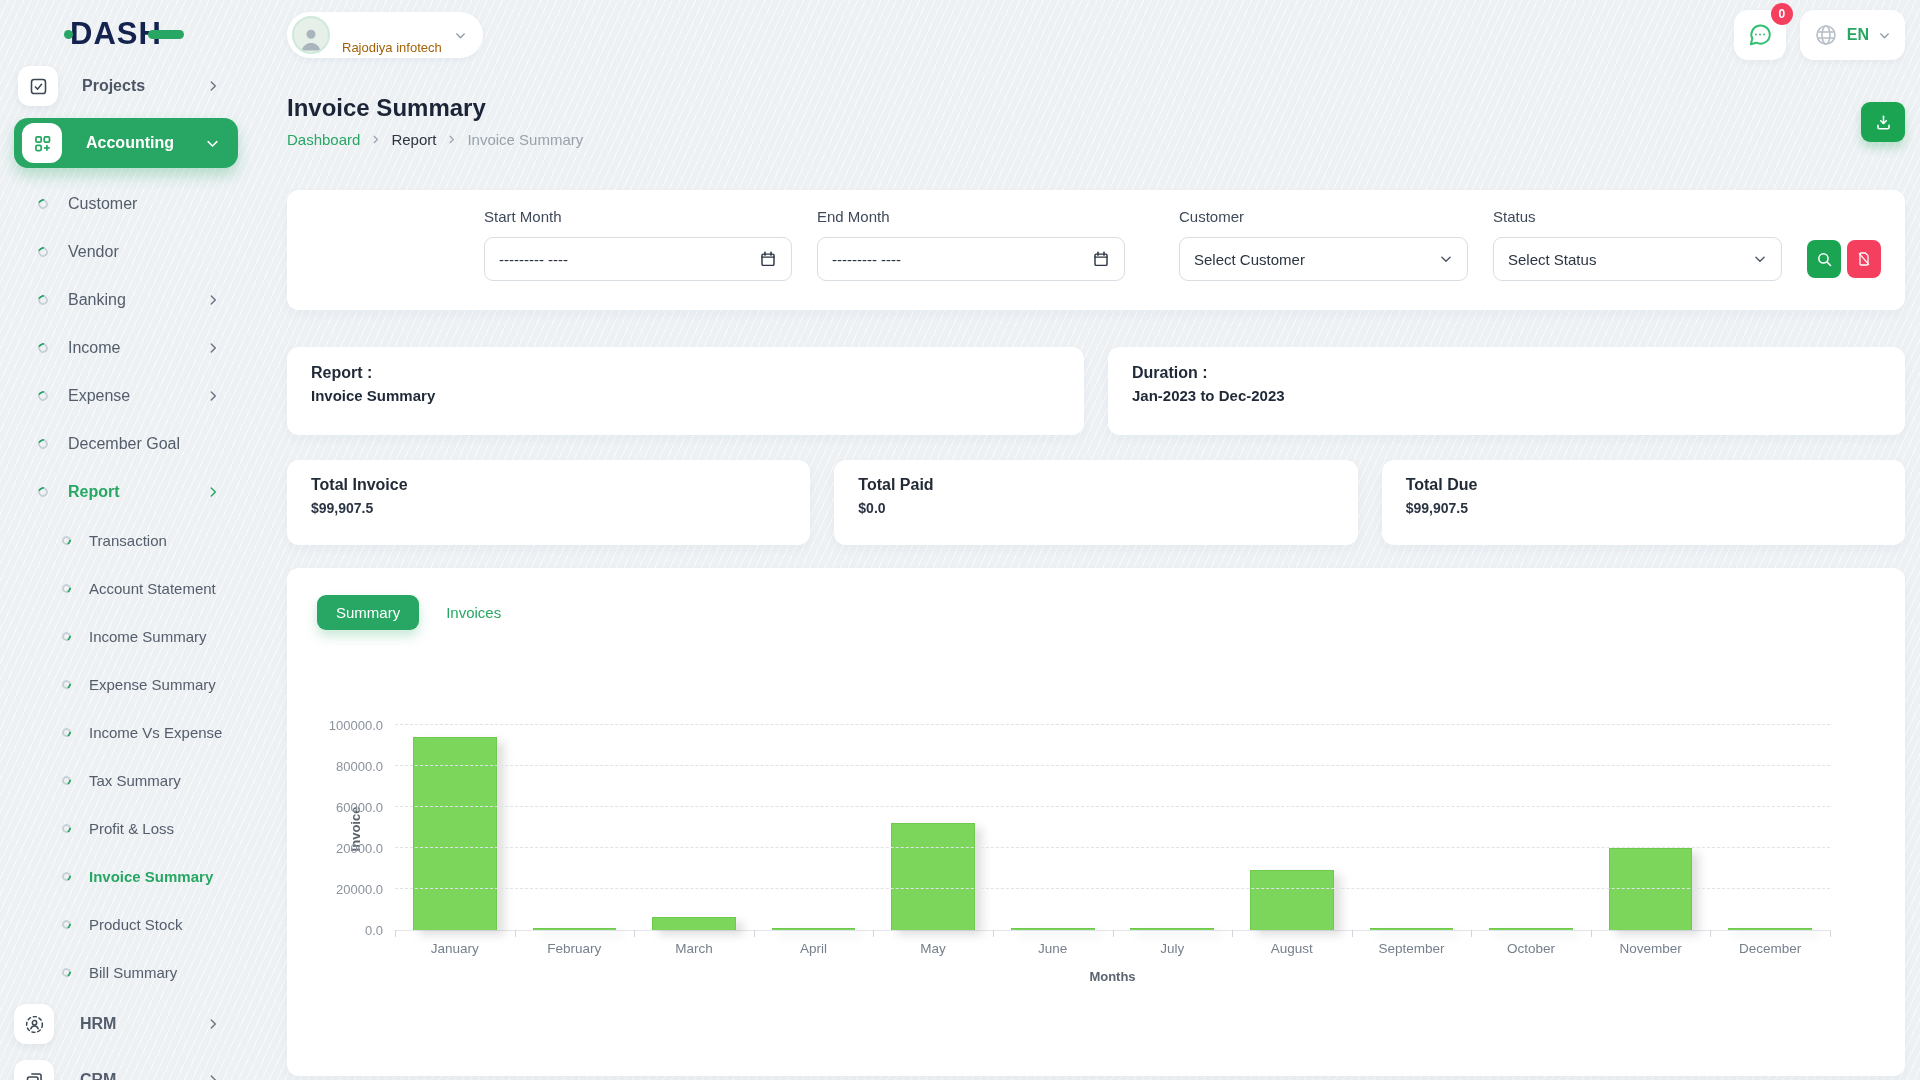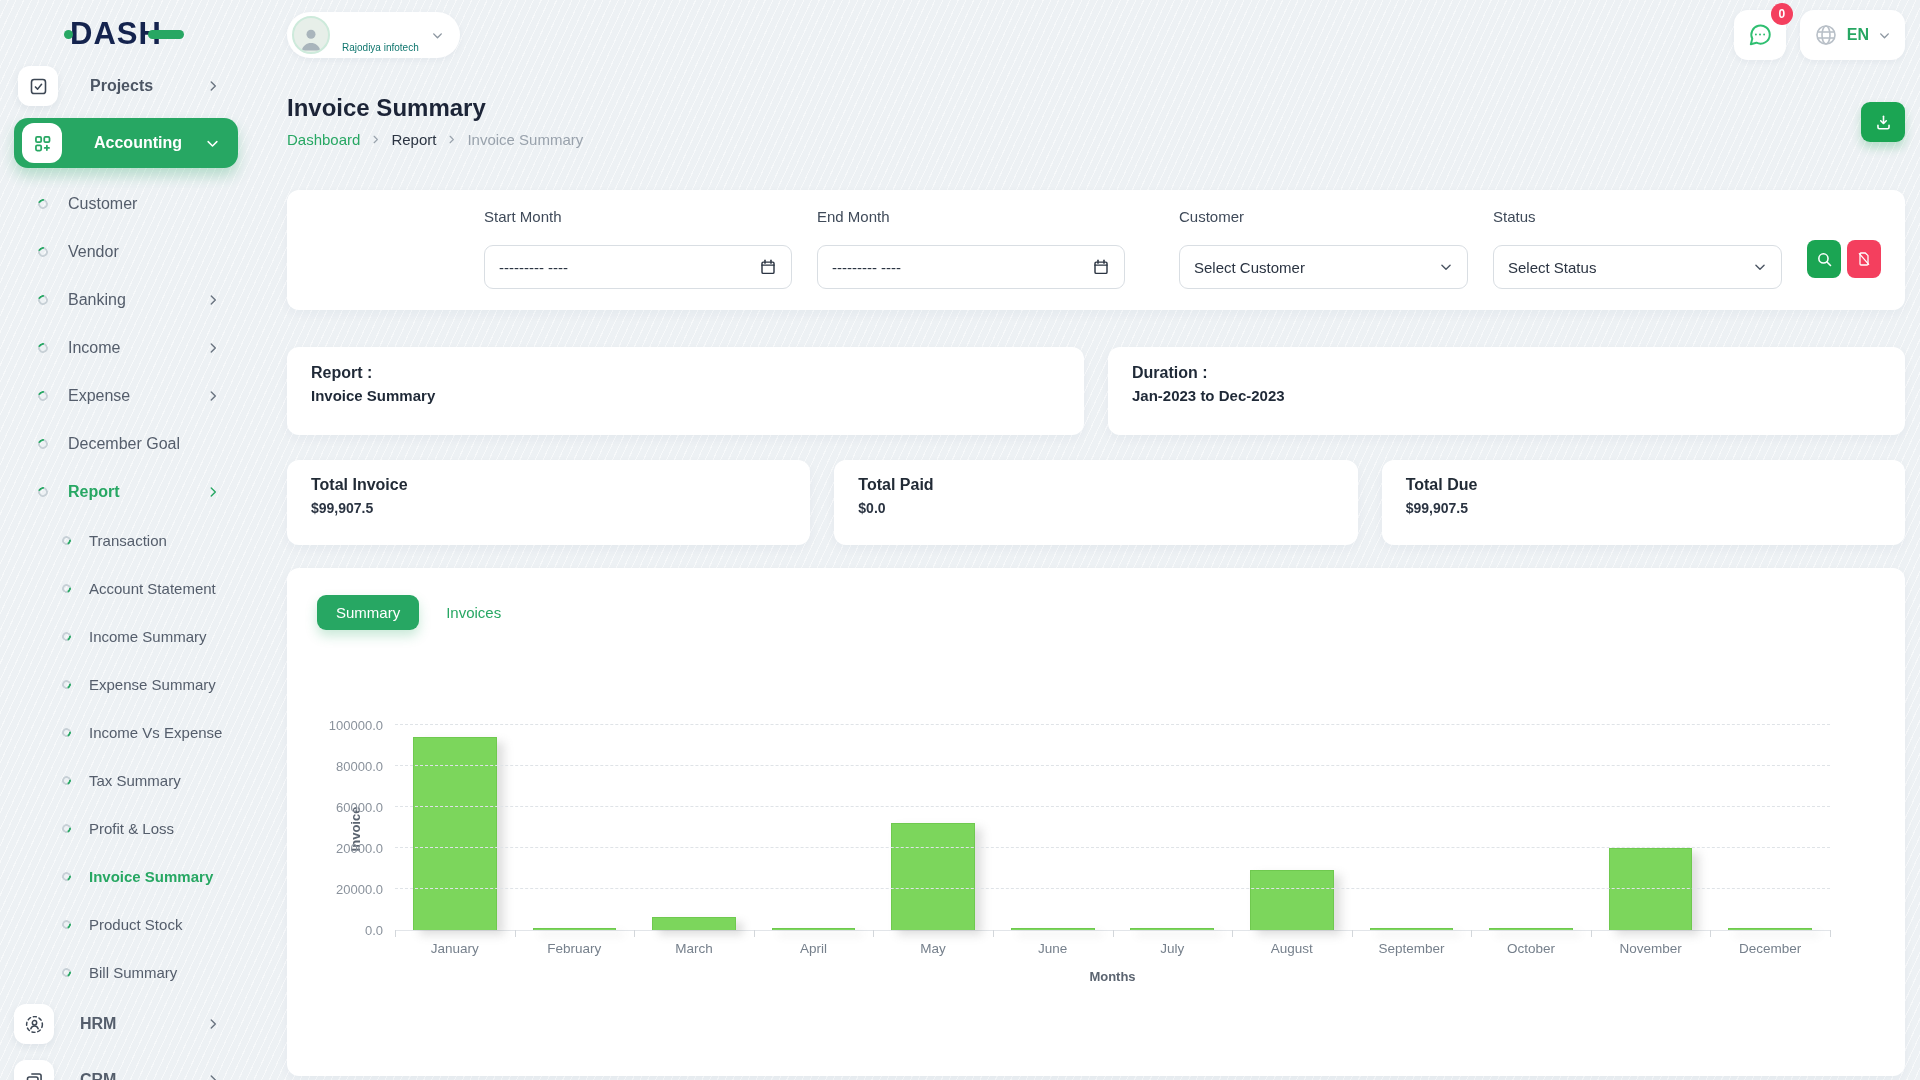--- a/index.html
+++ b/index.html
@@ -19,61 +19,61 @@
   .sidebar{ position:fixed; left:0; top:0; width:250px; height:1080px; padding-top:6px; }
   .logo{ height:56px; display:flex; align-items:center; padding-left:64px; position:relative; }
   .logo-dot{ width:9px; height:9px; border-radius:50%; background:var(--green); margin-right:-3px; position:relative; z-index:2; }
   .logo-text{ font-size:31px; font-weight:900; letter-spacing:1px; color:#14234e; }
   .logo-dash{ width:36px; height:9px; border-radius:5px; background:var(--green); margin-left:-14px; position:relative; z-index:2; }
   .nav{ margin-top:2px; }
   .s-item{ display:flex; align-items:center; height:48px; cursor:pointer; color:var(--side); font-size:16px; }
   .s-item .chev{ margin-left:auto; margin-right:30px; color:#6a7480; display:flex; }
   .top-item{ padding-left:18px; height:44px; color:#4d5664; }
   .icon-sq{ width:40px; height:40px; border-radius:12px; background:#fff; box-shadow:0 3px 8px rgba(30,50,90,.07); display:flex; align-items:center; justify-content:center; color:#3d4754; flex:0 0 40px; }
-  .top-item .s-label, .pill-item .s-label{ margin-left:32px; font-weight:600; }
+  .top-item .s-label, .pill-item .s-label{ margin-left:24px; font-weight:600; }
   .pill-item{ margin:10px 12px 12px 14px; height:50px; background:var(--green); border-radius:14px; padding-left:8px; box-shadow:0 8px 14px rgba(39,167,99,.28); }
   .pill-item .s-label{ color:#fff; font-weight:700; }
   .pill-item .icon-sq{ color:var(--green); box-shadow:none; }
   .pill-item .chev{ color:#fff; margin-right:18px; }
   .lvl1{ padding-left:38px; }
   .lvl1 .s-label{ margin-left:20px; }
   .lvl2{ padding-left:62px; font-size:15px; }
   .lvl2 .s-label{ margin-left:18px; }
   .ring{ width:10px; height:10px; border-radius:50%; border:2px solid #c7d0d6; border-top-color:var(--green); transform:rotate(-30deg); flex:0 0 10px; }
   .lvl2 .ring{ width:9px; height:9px; border-width:2px; transform:rotate(120deg); flex-basis:9px; }
   .s-item.active-green .s-label{ color:var(--green); font-weight:700; }
   .s-item.active-green .chev{ color:var(--green); }
   .bottom-item{ padding-left:14px; height:56px; }
   .bottom-item .s-label{ margin-left:26px; font-weight:600; }
   
   .main{ margin-left:250px; padding:0 15px 0 37px; }
   .topbar{ height:70px; display:flex; align-items:center; }
   .company-pill{ display:flex; align-items:center; background:#fff; border-radius:24px; height:46px; padding:0 16px 0 5px; gap:12px; box-shadow:0 2px 6px rgba(30,50,90,.05); cursor:pointer; }
   .avatar{ width:38px; height:38px; border-radius:50%; background:#e7efe9; border:2px solid #cdeadb; display:flex; align-items:flex-end; justify-content:center; overflow:hidden; }
-  .company-name{ font-size:10px; color:#0f766e;margin-top:24px; }
+  .company-name{ font-size:13px; color:#a16207;margin-top:24px; }
   .chev-dn{ color:#8d97a1; display:flex; }
   .topbar-right{ margin-left:auto; display:flex; align-items:center; gap:14px; }
   .msg-btn{ position:relative; width:52px; height:50px; background:#fff; border-radius:14px; display:flex; align-items:center; justify-content:center; cursor:pointer; box-shadow:0 2px 6px rgba(30,50,90,.05); }
   .badge{ position:absolute; top:-7px; right:-7px; min-width:22px; height:22px; border-radius:50%; background:var(--pink); color:#fff; font-size:12px; font-weight:700; display:flex; align-items:center; justify-content:center; }
   .lang-pill{ height:50px; background:#fff; border-radius:14px; display:flex; align-items:center; gap:9px; padding:0 14px; cursor:pointer; box-shadow:0 2px 6px rgba(30,50,90,.05); }
   .lang-code{ color:var(--green); font-weight:700; font-size:16px; }
   
   .page-head{ display:flex; margin-top:24px; }
   .page-title{ font-size:24px; font-weight:700; color:#1c2437; }
   .breadcrumb{ display:flex; align-items:center; gap:10px; margin-top:9px; font-size:15px; }
   .bc-link{ color:var(--green); cursor:pointer; }
   .bc-mid{ color:#2b3442; cursor:pointer; }
   .bc-cur{ color:var(--muted); }
   .bc-sep{ color:#9aa3ad; display:flex; }
   .dl-btn{ margin-left:auto; align-self:flex-start; margin-top:8px; width:44px; height:40px; border:none; border-radius:9px; background:var(--green-btn); color:#fff; display:flex; align-items:center; justify-content:center; cursor:pointer; box-shadow:0 6px 10px rgba(27,165,83,.25); }
   
   .card{ background:#fff; border-radius:12px; box-shadow:0 4px 12px rgba(27,46,94,.04); }
   .filter-card{ margin-top:42px; height:120px; padding:18px 24px 0 197px; display:flex; gap:25px; }
   .field{ display:flex; flex-direction:column; }
-  .f-label{ font-size:15px; color:#3f4a59; margin-bottom:20px; }
+  .f-label{ font-size:15px; color:#3f4a59; margin-bottom:12px; }
   .f-input{ height:44px; border:1px solid #d9dee3; border-radius:9px; display:flex; align-items:center; padding:0 14px; font-size:15px; color:#2b3442; cursor:pointer; background:#fff; justify-content:space-between; }
   .w-310{ width:308px; } .w-290{ width:289px; }
   .f-gap{ width:16px; }
   .btns{ margin-left:auto; display:flex; gap:6px; align-items:flex-start; margin-top:32px; }
   .sq-btn{ width:34px; height:38px; border:none; border-radius:8px; color:#fff; display:flex; align-items:center; justify-content:center; cursor:pointer; }
   .sq-btn.search{ background:var(--green-btn); }
   .sq-btn.reset{ background:var(--pink); }
   
   .row-2{ margin-top:37px; display:flex; gap:24px; }
   .info-card{ flex:1; height:88px; padding:17px 24px; }

